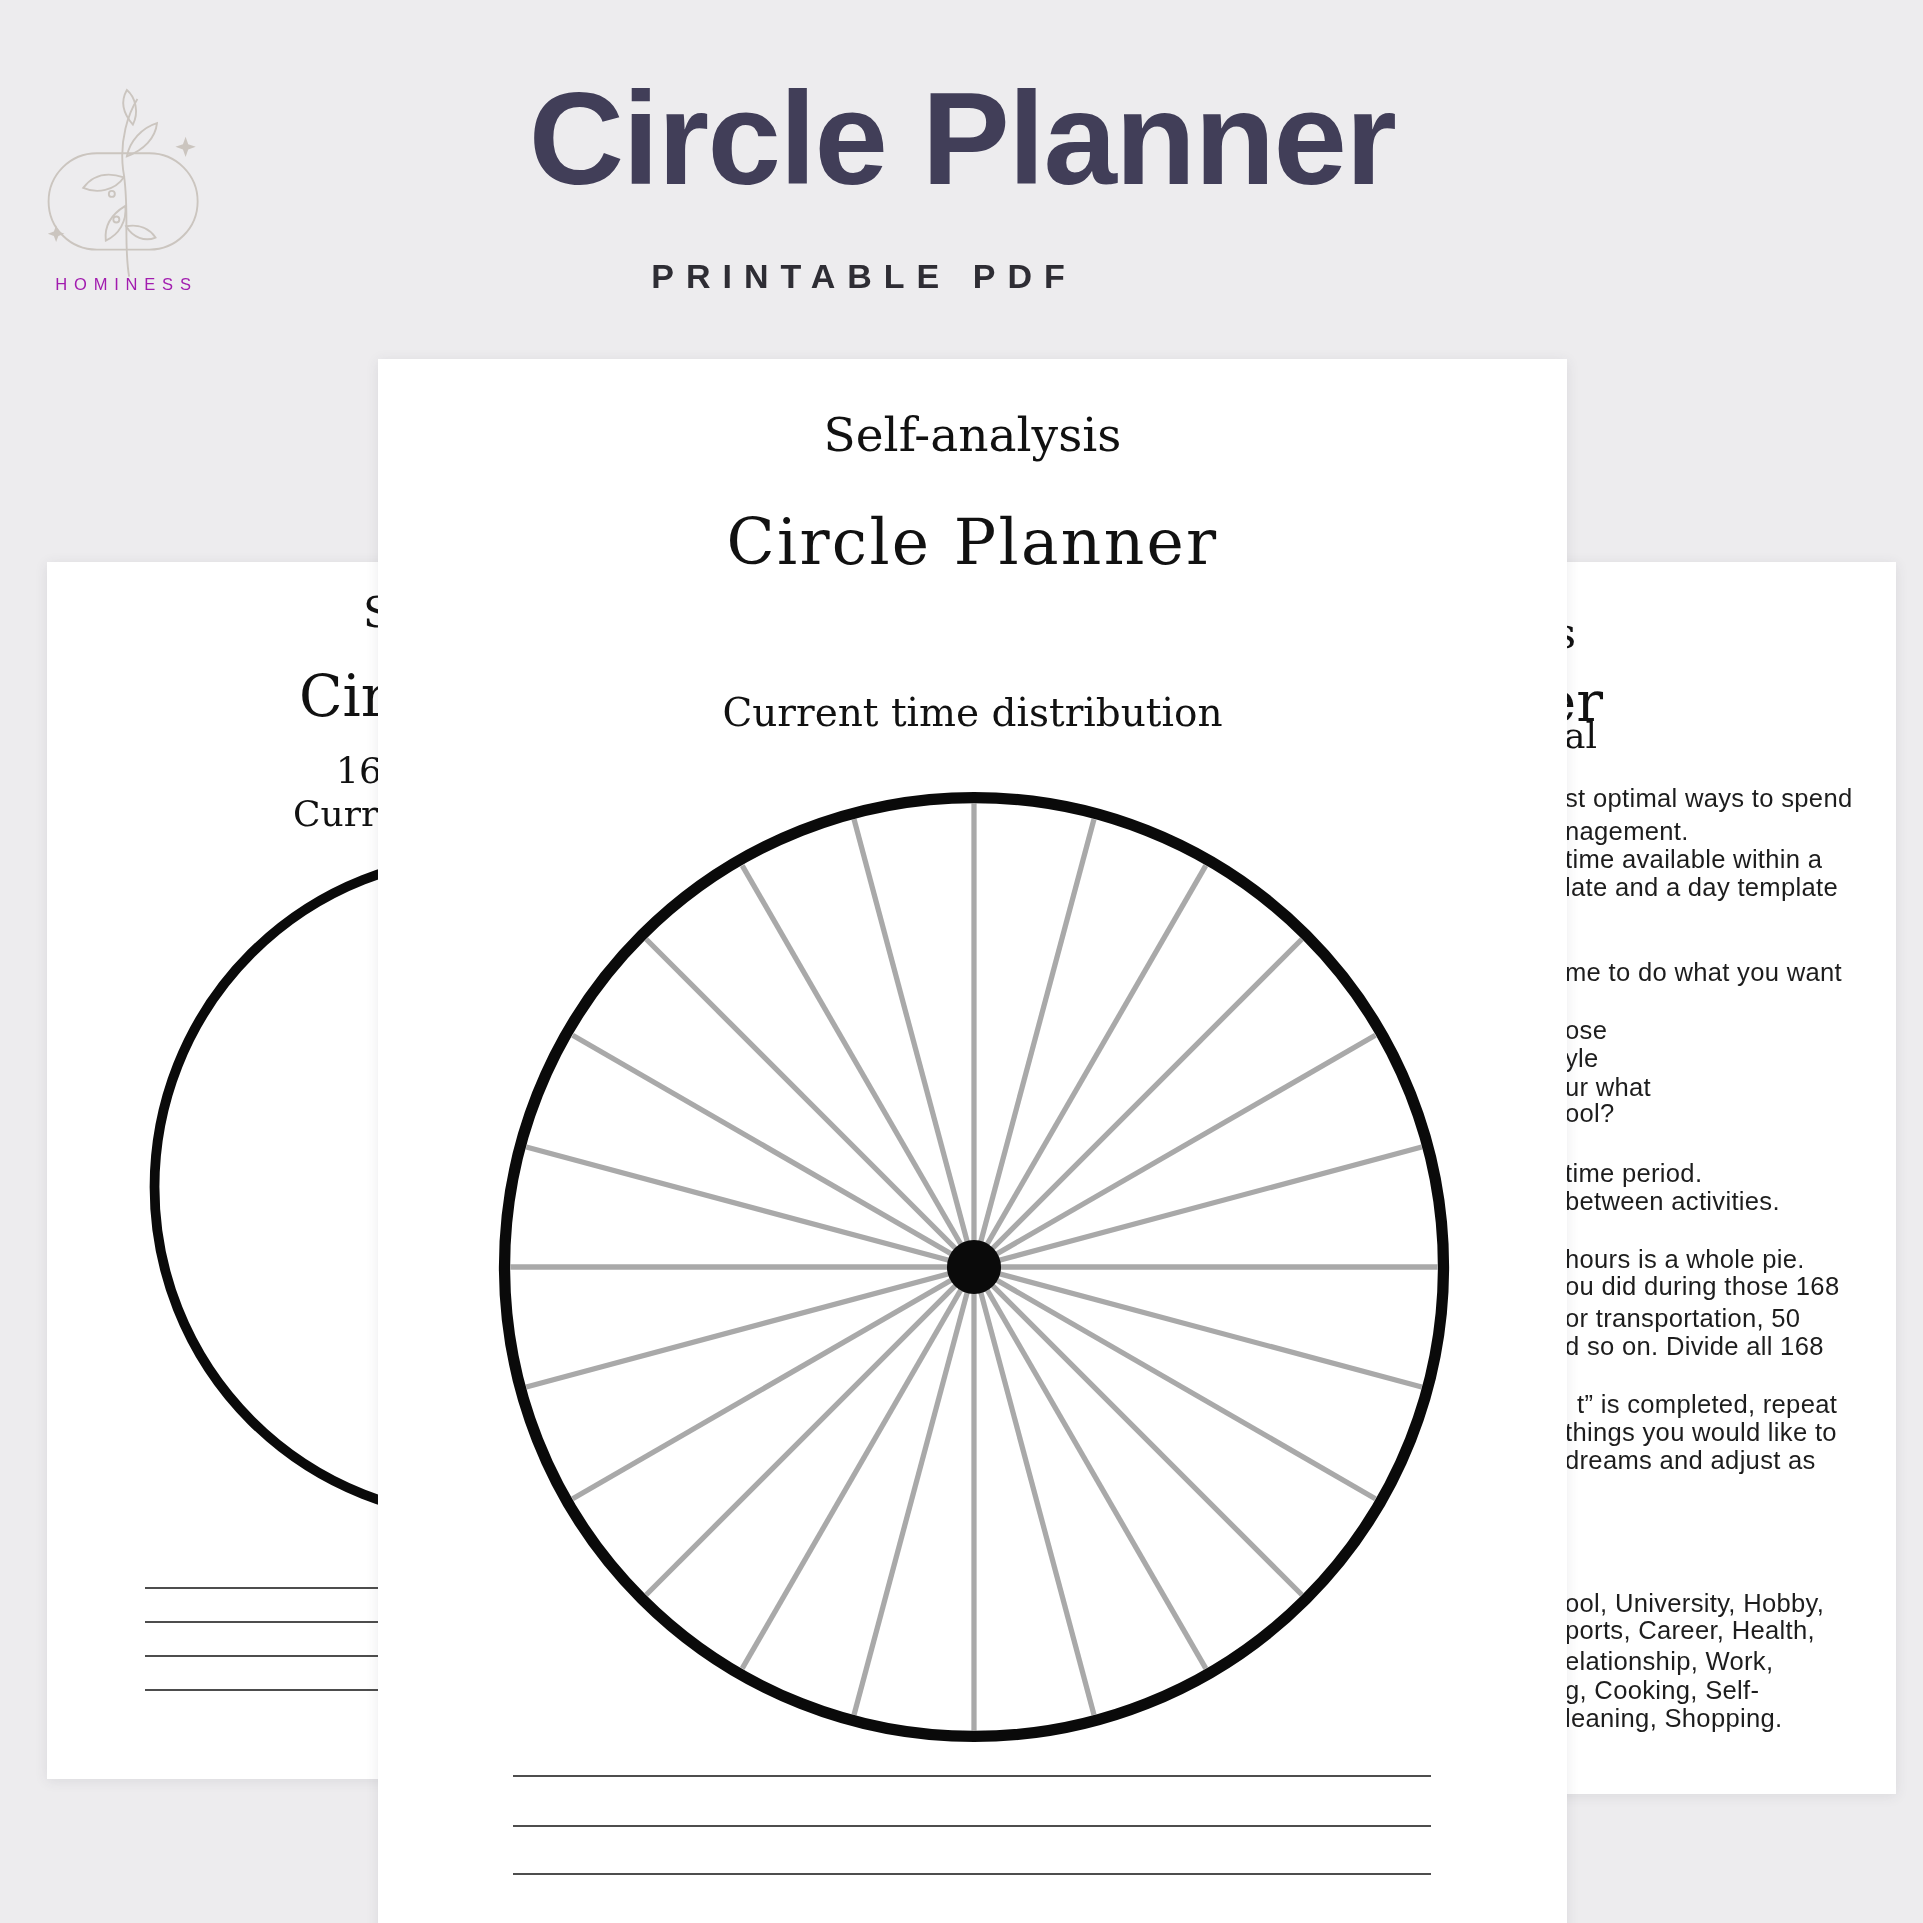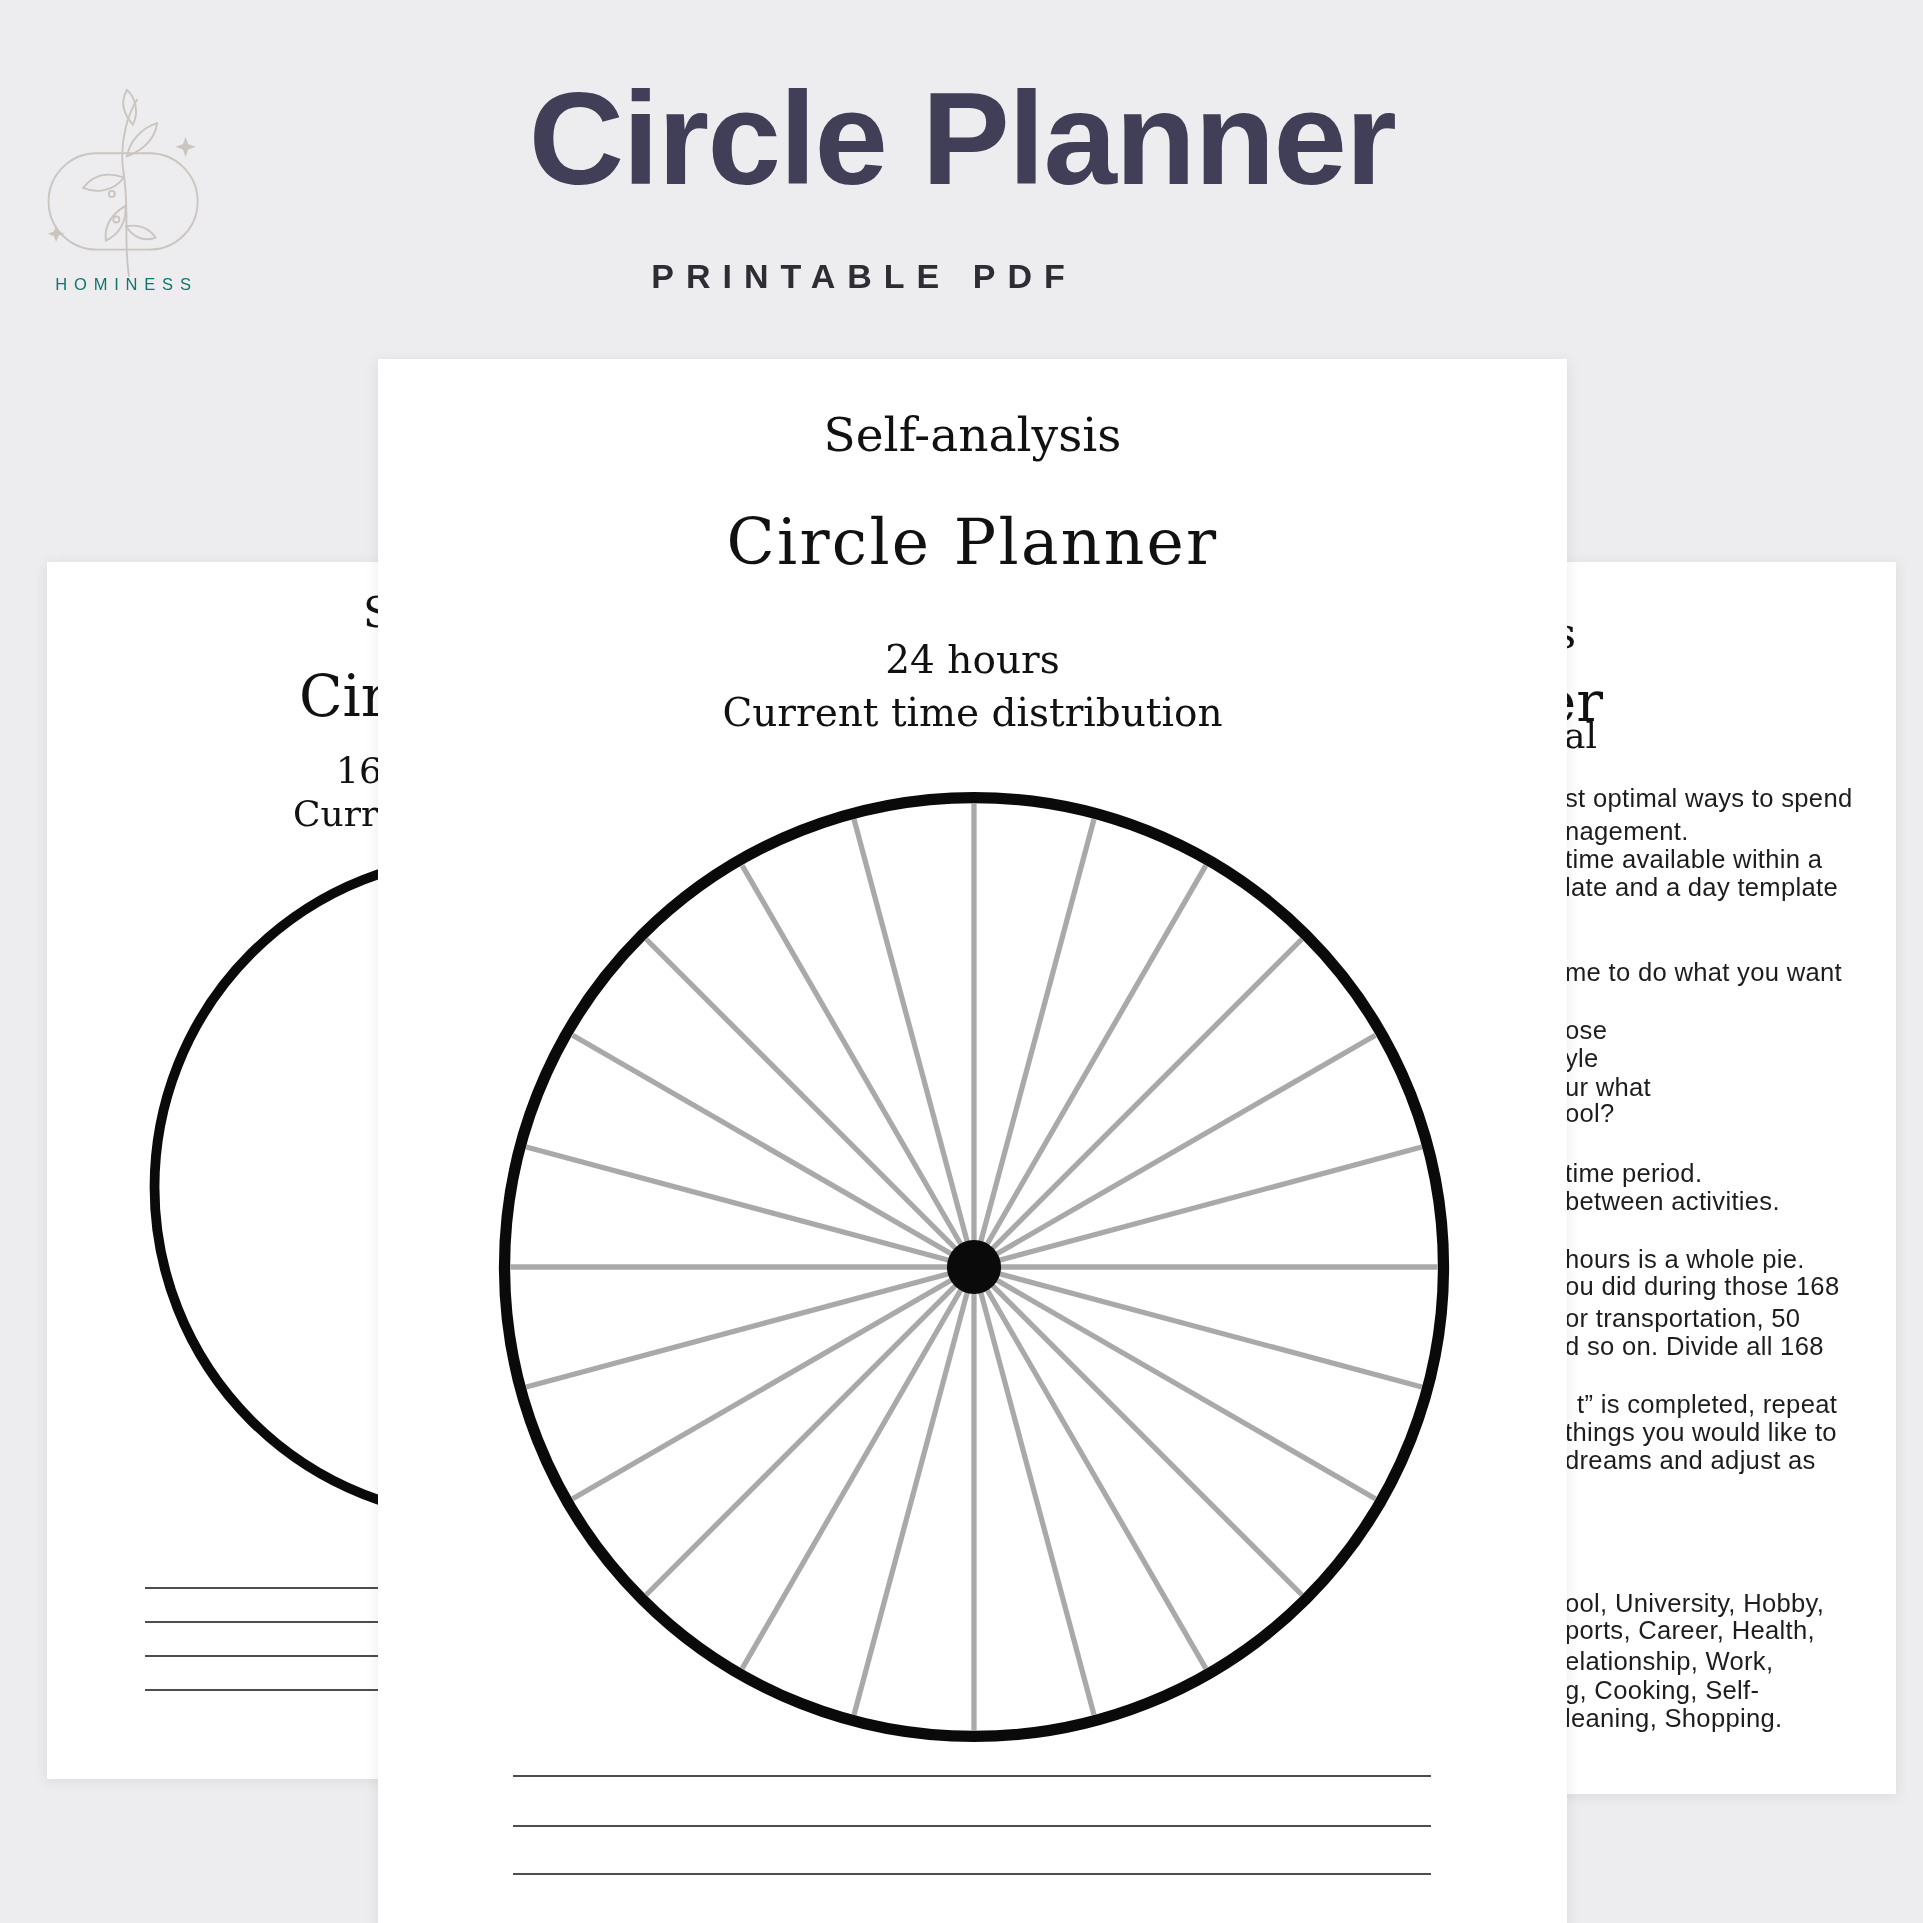--- a/index.html
+++ b/index.html
@@ -15,21 +15,21 @@
   }
   .poster-subtitle{
     position:absolute;top:257px;left:0;width:1728px;text-align:center;
     font-size:34px;font-weight:bold;letter-spacing:12px;color:#2e2d34;
   }
   
   .logo{position:absolute;left:38px;top:87px;width:177px;height:207px;}
   .logo svg{display:block;}
   .logo-brand{
     position:absolute;left:0;bottom:0;width:177px;text-align:center;
-    font-size:16.5px;letter-spacing:6.8px;color:#0f766e;
+    font-size:16.5px;letter-spacing:6.8px;color:#a21caf;
   }
   
   .page{position:absolute;background:#ffffff;box-shadow:0 2.3px 12px rgba(60,60,75,.10);}
   .page-left  {left:47px;  top:562px; width:909px;height:1217px;z-index:1;}
   .page-right {left:987px;top:562px; width:909px;height:1232px;z-index:1;}
   .page-center{left:378px; top:359px; width:1189px;height:1685px;z-index:2;}
 
   .serif{font-family:"DejaVu Serif","Liberation Serif",serif;color:#111111;white-space:nowrap;}
 
   
@@ -142,21 +142,20 @@
       <div class="rfrag" style="top: 1054px;">ports, Career, Health,</div>
       <div class="rfrag" style="top: 1085px;">elationship, Work,</div>
       <div class="rfrag" style="top: 1114px;">g, Cooking, Self-</div>
       <div class="rfrag" style="top: 1142px;">leaning, Shopping.</div>
     </div>
 </div>
 
 <div class="page page-center">
   <div class="serif c-eyebrow">Self-analysis</div>
   <div class="serif c-title">Circle Planner</div>
-  <div class="serif c-line1">24 hours</div>
   <div class="serif c-line2">Current time distribution</div>
 
   <svg class="c-wheel" width="954" height="954" viewBox="0 0 1270 1270">
     <g id="spokes">
         <line x1="635" y1="635" x2="635.0" y2="18.0" class="wheel-spoke"></line>
         <line x1="635" y1="635" x2="794.7" y2="39.0" class="wheel-spoke"></line>
         <line x1="635" y1="635" x2="943.5" y2="100.7" class="wheel-spoke"></line>
         <line x1="635" y1="635" x2="1071.3" y2="198.7" class="wheel-spoke"></line>
         <line x1="635" y1="635" x2="1169.3" y2="326.5" class="wheel-spoke"></line>
         <line x1="635" y1="635" x2="1231.0" y2="475.3" class="wheel-spoke"></line>

